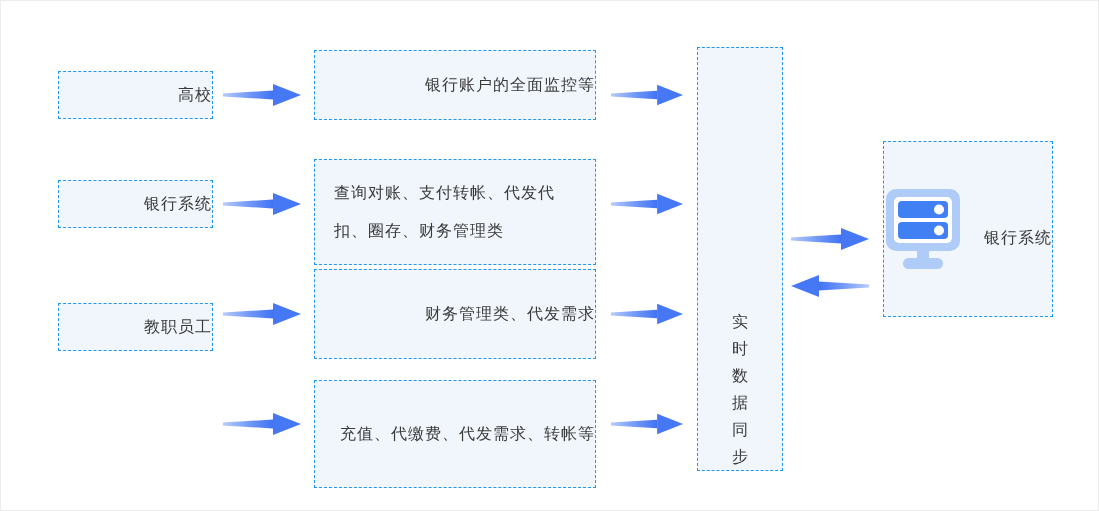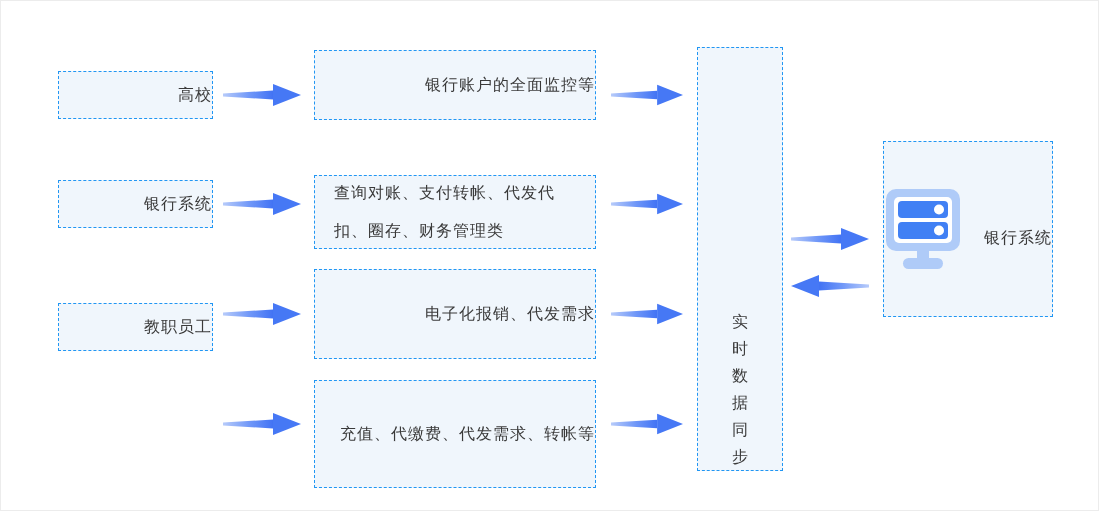--- a/index.html
+++ b/index.html
@@ -82,37 +82,37 @@
     <polygon points="50,3 78,14 50,25" fill="#4678f5"></polygon>
   </svg>
 
   <div class="dash-box actor-box" style="top:179px">
     <span>银行系统</span>
   </div>
   <svg class="arrow" style="left:222px; top:189px" viewBox="0 0 78 28">
     <polygon points="0,12.5 50,9.5 50,18.5 0,15.5" fill="url(#agrad)"></polygon>
     <polygon points="50,3 78,14 50,25" fill="#4678f5"></polygon>
   </svg>
-  <div class="dash-box service-box two-line" style="top:174px; height:74px">
+  <div class="dash-box service-box two-line" style="top:158px; height:106px">
     <span>查询对账、支付转帐、代发代扣、圈存、财务管理类</span>
   </div>
   <svg class="arrow short" style="left:610px; top:189px" viewBox="0 0 78 28">
     <polygon points="0,12.5 50,9.5 50,18.5 0,15.5" fill="url(#agrad)"></polygon>
     <polygon points="50,3 78,14 50,25" fill="#4678f5"></polygon>
   </svg>
 
   <div class="dash-box actor-box" style="top:302px">
     <span>教职员工</span>
   </div>
   <svg class="arrow" style="left:222px; top:299px" viewBox="0 0 78 28">
     <polygon points="0,12.5 50,9.5 50,18.5 0,15.5" fill="url(#agrad)"></polygon>
     <polygon points="50,3 78,14 50,25" fill="#4678f5"></polygon>
   </svg>
   <div class="dash-box service-box" style="top:268px; height:90px">
-    <span>电子化报销、代发需求</span>
+    <span>财务管理类、代发需求</span>
   </div>
   <svg class="arrow short" style="left:610px; top:299px" viewBox="0 0 78 28">
     <polygon points="0,12.5 50,9.5 50,18.5 0,15.5" fill="url(#agrad)"></polygon>
     <polygon points="50,3 78,14 50,25" fill="#4678f5"></polygon>
   </svg>
 
   <svg class="arrow" style="left:222px; top:409px" viewBox="0 0 78 28">
     <polygon points="0,12.5 50,9.5 50,18.5 0,15.5" fill="url(#agrad)"></polygon>
     <polygon points="50,3 78,14 50,25" fill="#4678f5"></polygon>
   </svg>

